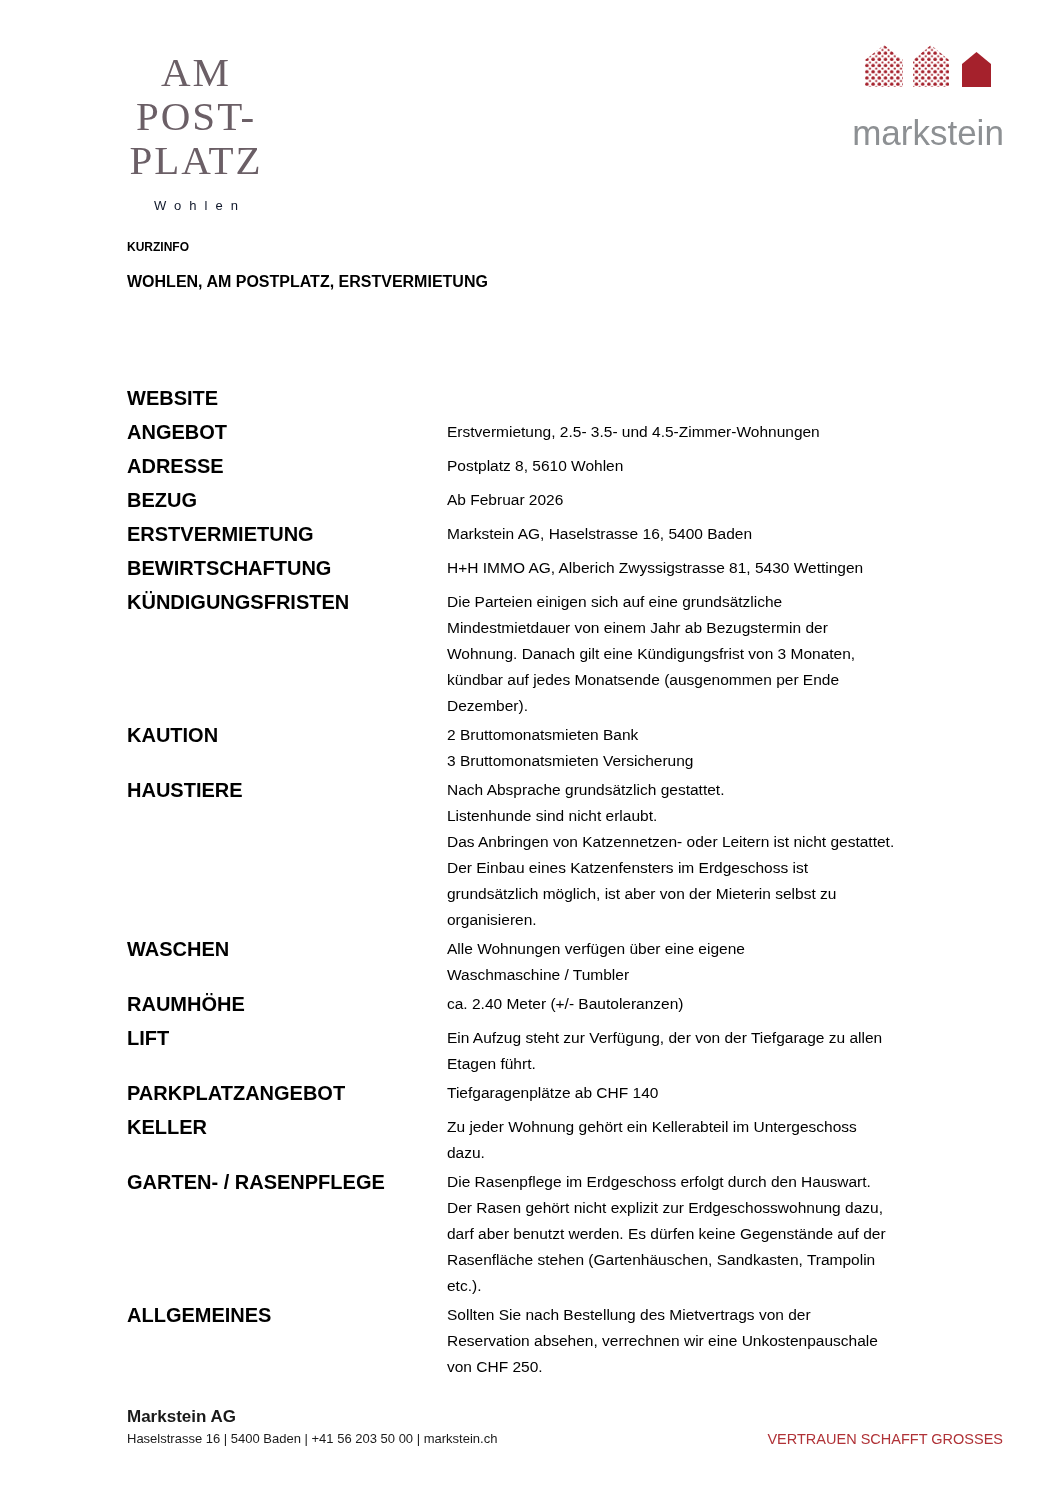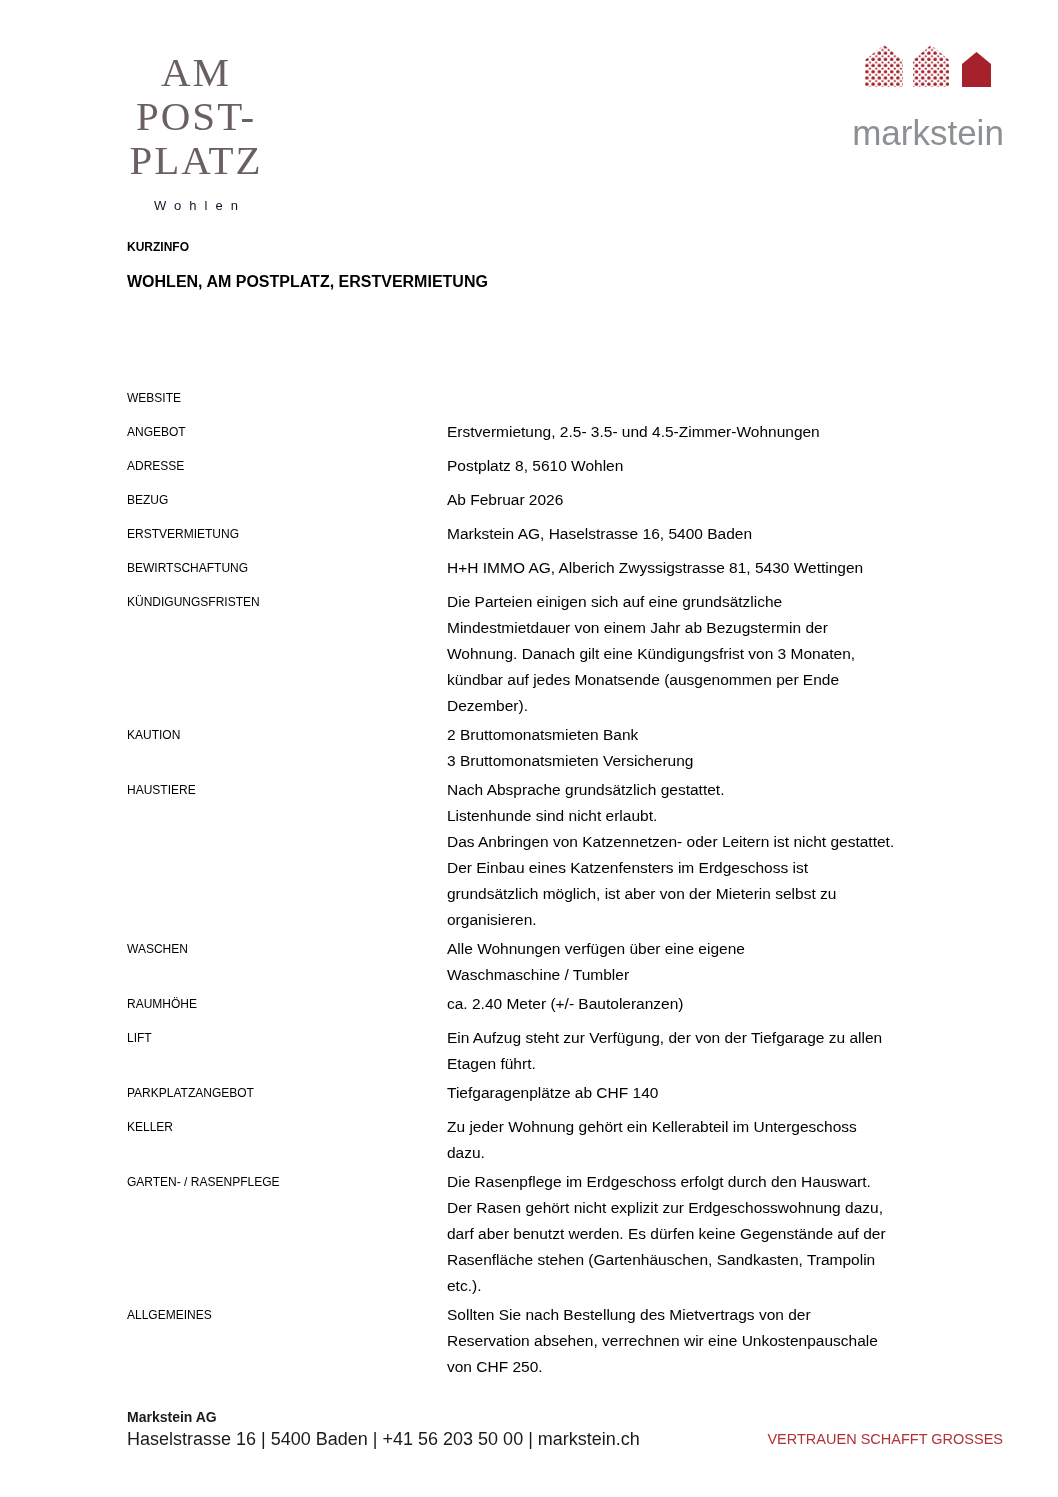--- a/index.html
+++ b/index.html
@@ -42,29 +42,29 @@
   .title-block { position: absolute; left: 127px; top: 240px; }
   .title-block .title { font-size: 12px; font-weight: bold; }
   .title-block .subtitle { font-size: 16px; font-weight: bold; margin-top: 19px; }
 
   
   .rows { position: absolute; left: 127px; top: 385px; width: 882px; }
   .row { display: flex; margin-bottom: 3px; }
   .row.single { margin-bottom: 8px; }
   .row-label {
     width: 288px; flex: 0 0 288px;
-    font-size: 12px; font-weight: normal; line-height: 26px;
+    font-size: 20px; font-weight: bold; line-height: 26px;
   }
   .row-value { font-size: 15.5px; line-height: 26px; margin-left: 32px; }
   .row-value .vline { min-height: 26px; }
 
   
   .footer { position: absolute; left: 127px; right: 55px; top: 1406px; }
-  .footer .company { font-size: 14px; font-weight: bold; line-height: 22px; color: #1a1a1a; }
-  .footer .contact { font-size: 18px; line-height: 22px; color: #1a1a1a; }
+  .footer .company { font-size: 17px; font-weight: bold; line-height: 22px; color: #1a1a1a; }
+  .footer .contact { font-size: 13px; line-height: 22px; color: #1a1a1a; }
   .footer .tagline {
     position: absolute; right: 0; bottom: 0;
     font-size: 14.5px; line-height: 22px; font-weight: 400;
   }
 </style>
 </head>
 <body>
 
 <div class="logo-left" style="color: rgb(107, 95, 102);">
   <div class="l1">AM POST-</div>

